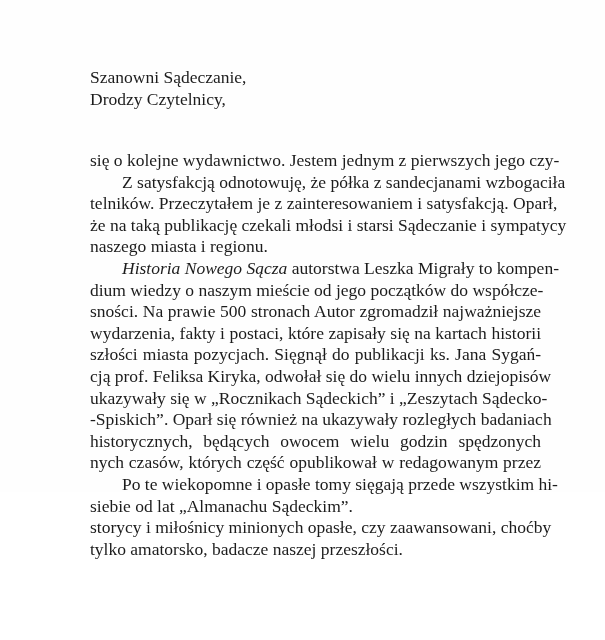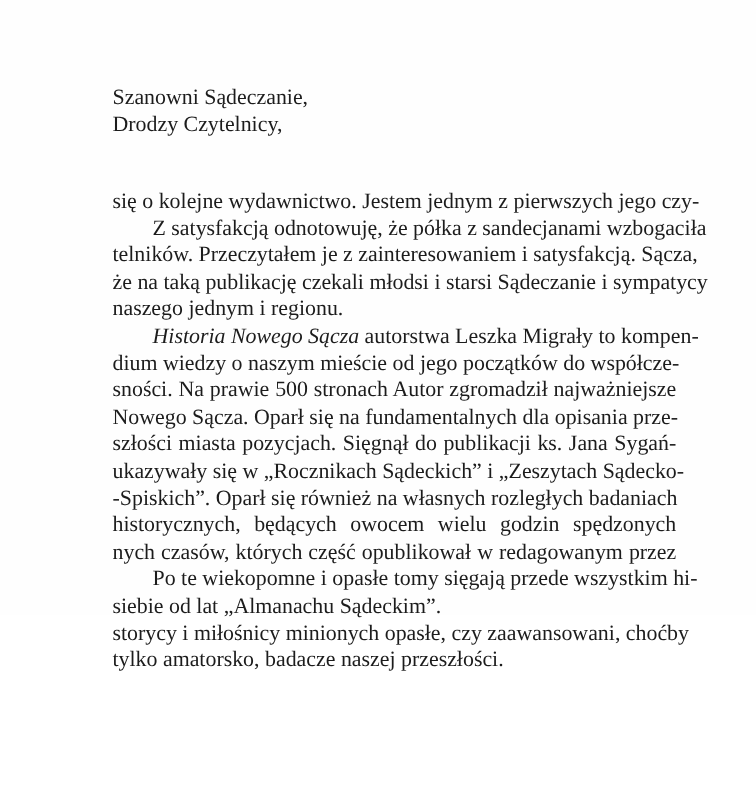--- a/index.html
+++ b/index.html
@@ -30,31 +30,32 @@
 <div class="page">
   <div class="salutation">
     <div>Szanowni Sądeczanie,</div>
     <div>Drodzy Czytelnicy,</div>
   </div>
 
   <div class="body-text">
 
     <span class="line">się o kolejne wydawnictwo. Jestem jednym z pierwszych jego czy-</span>
     <span class="line indent-first">Z satysfakcją odnotowuję, że półka z sandecjanami wzbogaciła</span>
-    <span class="line">telników. Przeczytałem je z zainteresowaniem i satysfakcją. Sącza,</span>
+    <span class="line">telników. Przeczytałem je z zainteresowaniem i satysfakcją. Oparł,</span>
     <span class="line">że na taką publikację czekali młodsi i starsi Sądeczanie i sympatycy</span>
-    <span class="line last">naszego jednym i regionu.</span>
+    <span class="line last">naszego miasta i regionu.</span>
 
     <span class="line indent-first"><i>Historia Nowego Sącza</i><span> autorstwa Leszka Migrały to kompen-</span></span>
     <span class="line">dium wiedzy o naszym mieście od jego początków do współcze-</span>
     <span class="line">sności. Na prawie 500 stronach Autor zgromadził najważniejsze</span>
-    <span class="line">Nowego Sącza. Oparł się na fundamentalnych dla opisania prze-</span>
+    <span class="line">wydarzenia, fakty i postaci, które zapisały się na kartach historii</span>
     <span class="line">szłości miasta pozycjach. Sięgnął do publikacji ks. Jana Sygań-</span>
+    <span class="line">cją prof. Feliksa Kiryka, odwołał się do wielu innych dziejopisów</span>
     <span class="line">ukazywały się w „Rocznikach Sądeckich” i „Zeszytach Sądecko-</span>
-    <span class="line">-Spiskich”. Oparł się również na własnych rozległych badaniach</span>
+    <span class="line">-Spiskich”. Oparł się również na ukazywały rozległych badaniach</span>
     <span class="line">historycznych, będących owocem wielu godzin spędzonych</span>
     <span class="line">nych czasów, których część opublikował w redagowanym przez</span>
     <span class="line indent-first">Po te wiekopomne i opasłe tomy sięgają przede wszystkim hi-</span>
 
     <span class="line last">siebie od lat „Almanachu Sądeckim”.</span>
     <span class="line">storycy i miłośnicy minionych opasłe, czy zaawansowani, choćby</span>
     <span class="line last">tylko amatorsko, badacze naszej przeszłości.</span>
   </div>
 </div>
 

